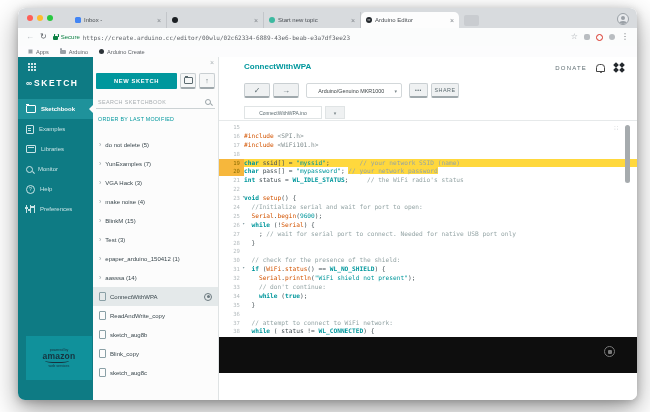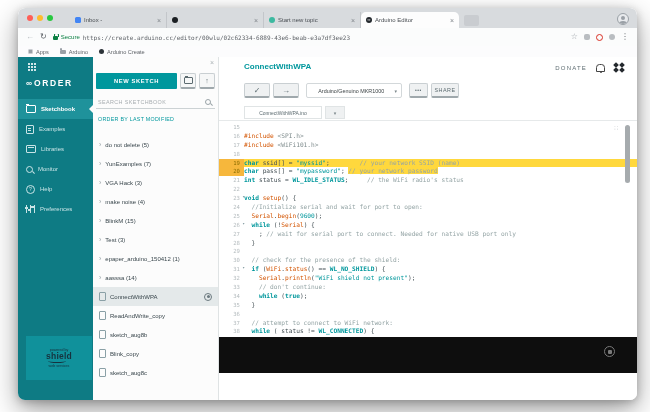--- a/index.html
+++ b/index.html
@@ -224,21 +224,21 @@
         <span>Arduino Create</span>
       </span>
     </div>
 
   <div class="app">
 
     <div class="sidenav">
       <span class="appgrid"></span>
       <div class="logo">
         <span class="inf">∞</span>
-        <span>ORDER</span>
+        <span>SKETCH</span>
       </div>
       <div class="navitems">
           <div class="navitem active">
             <span class="nico nico-folder"></span>
             <span>Sketchbook</span>
           </div>
           <div class="navitem">
             <span class="nico nico-doc"></span>
             <span>Examples</span>
           </div>
@@ -254,21 +254,21 @@
             <span class="nico nico-help">?</span>
             <span>Help</span>
           </div>
           <div class="navitem">
             <span class="nico nico-sliders"></span>
             <span>Preferences</span>
           </div>
         </div>
       <div class="aws">
         <span class="pb">powered by</span>
-        <span class="am">shield</span>
+        <span class="am">amazon</span>
         <span class="ws">web services</span>
       </div>
     </div>
 
     <div class="panel">
       <span class="panelclose">×</span>
       <div class="newrow">
         <div class="btn-new">NEW SKETCH</div>
         <div class="btn-ico">
             <span class="mini-folder"></span>

